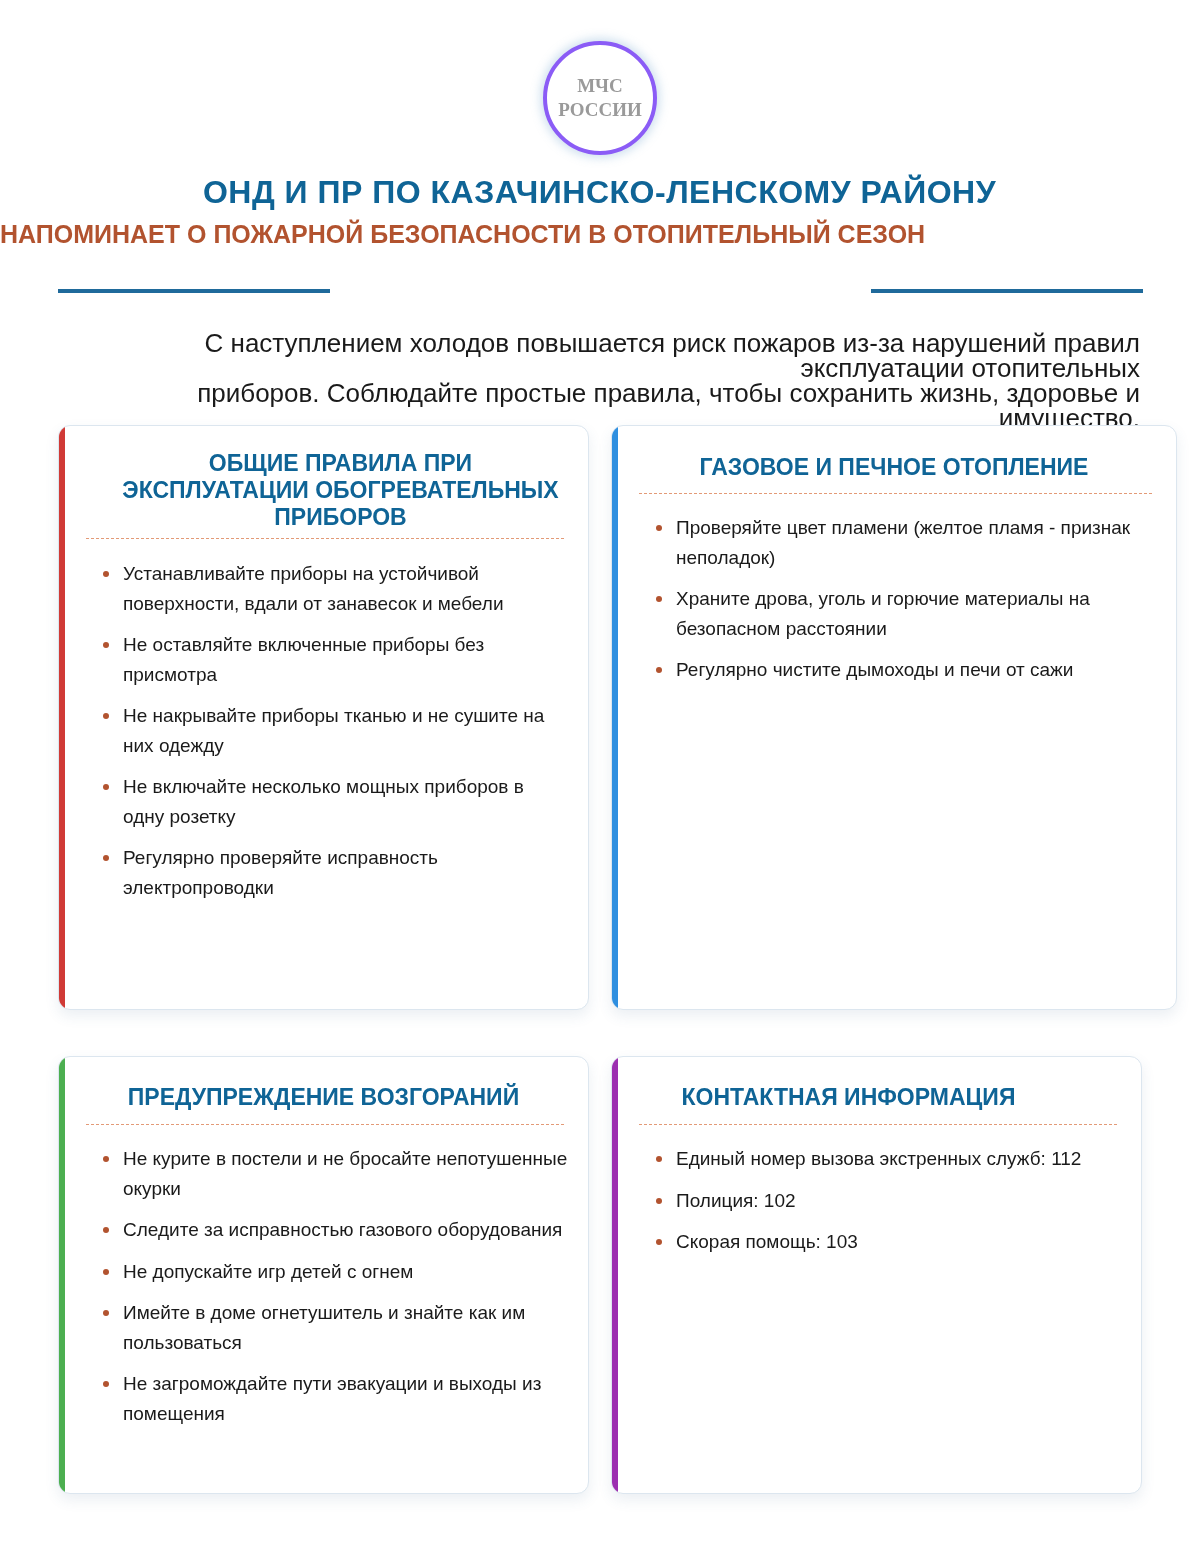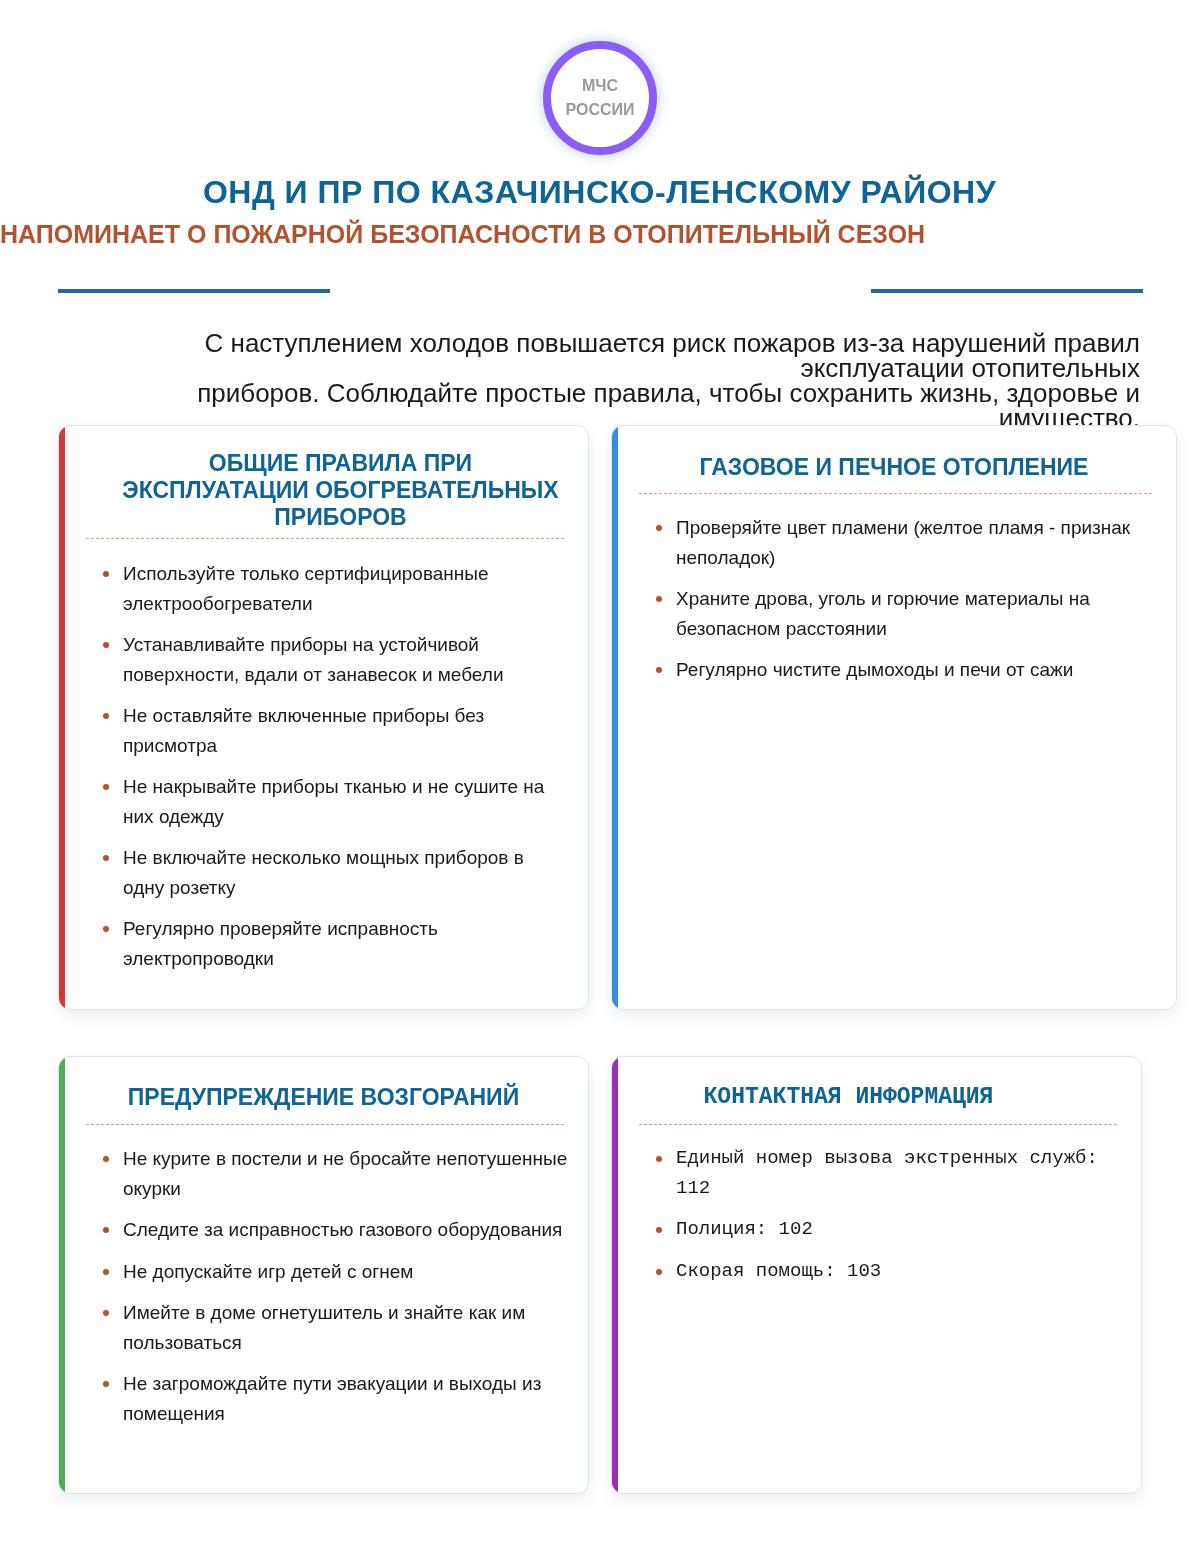--- a/index.html
+++ b/index.html
@@ -4,24 +4,24 @@
 <style>
   html, body { margin:0; padding:0; }
   body {
     width:1199px; height:1560px; background:#ffffff;
     font-family:"Liberation Sans", sans-serif; color:#1a1a1a;
     position:relative; overflow:hidden;
   }
   .logo-wrap { position:absolute; left:537px; top:35px; width:126px; height:126px; }
   .logo {
     width:114px; height:114px; margin:6px; border-radius:50%;
-    border:8px solid #8b5cf6; box-sizing:border-box; background:#fff;
+    border:4px solid #8b5cf6; box-sizing:border-box; background:#fff;
     box-shadow:0 0 10px 3px rgba(120,170,210,0.35);
     display:flex; flex-direction:column; align-items:center; justify-content:center;
-    color:#9a9a9a; font-weight:bold; font-size:16px; line-height:24px; text-align:center;
+    color:#9a9a9a; font-weight:bold; font-size:19px; line-height:24px; text-align:center;font-family:Liberation Serif, serif;
   }
   .title {
     position:absolute; left:0; width:1199px; top:174px; text-align:center;
     color:#0f6496; font-weight:bold; font-size:32px; letter-spacing:0.5px;
   }
   .subtitle {
     position:absolute; left:0; width:1199px; top:220px; text-align:left;
     color:#b2532f; font-weight:bold; font-size:25px;
   }
   .rule { position:absolute; top:289px; height:4px; background:#1f6a9b; }
@@ -69,21 +69,20 @@
 
 <div class="intro">
   <div>С наступлением холодов повышается риск пожаров из-за нарушений правил эксплуатации отопительных</div>
   <div>приборов. Соблюдайте простые правила, чтобы сохранить жизнь, здоровье и имущество.</div>
 </div>
 
 <div class="card" style="left:58px; top:425px; width:531px; height:585px; --accent:#d03a36;">
   <div class="card-title" style="top:24px;text-align:center;">ОБЩИЕ ПРАВИЛА ПРИ ЭКСПЛУАТАЦИИ ОБОГРЕВАТЕЛЬНЫХ ПРИБОРОВ</div>
   <div class="dash" style="top:112px;"></div>
   <ul class="items" style="top:133px;">
-    <li>Используйте только сертифицированные электрообогреватели</li>
     <li>Устанавливайте приборы на устойчивой поверхности, вдали от занавесок и мебели</li>
     <li>Не оставляйте включенные приборы без присмотра</li>
     <li>Не накрывайте приборы тканью и не сушите на них одежду</li>
     <li>Не включайте несколько мощных приборов в одну розетку</li>
     <li>Регулярно проверяйте исправность электропроводки</li>
   </ul>
 </div>
 
 <div class="card" style="left:611px; top:425px; width:566px; height:585px; --accent:#2f8fe0;">
   <div class="card-title center" style="top:28px;">ГАЗОВОЕ И ПЕЧНОЕ ОТОПЛЕНИЕ</div>
@@ -100,21 +99,21 @@
   <div class="dash" style="top:67px;"></div>
   <ul class="items" style="top:87px;">
     <li>Не курите в постели и не бросайте непотушенные окурки</li>
     <li>Следите за исправностью газового оборудования</li>
     <li>Не допускайте игр детей с огнем</li>
     <li>Имейте в доме огнетушитель и знайте как им пользоваться</li>
     <li>Не загромождайте пути эвакуации и выходы из помещения</li>
   </ul>
 </div>
 
-<div class="card" style="left:611px; top:1056px; width:531px; height:438px;font-family:Liberation Mono, monospace; --accent:#9c2fb0;">
+<div class="card" style="left:611px; top:1056px; width:531px; height:438px; --accent:#9c2fb0;">
   <div class="card-title" style="top:27px; left:24px; right:80px; text-align:center;">КОНТАКТНАЯ ИНФОРМАЦИЯ</div>
   <div class="dash" style="top:67px;"></div>
   <ul class="items" style="top:87px;">
     <li>Единый номер вызова экстренных служб: 112</li>
     <li>Полиция: 102</li>
     <li>Скорая помощь: 103</li>
   </ul>
 </div>
 
 </body></html>

